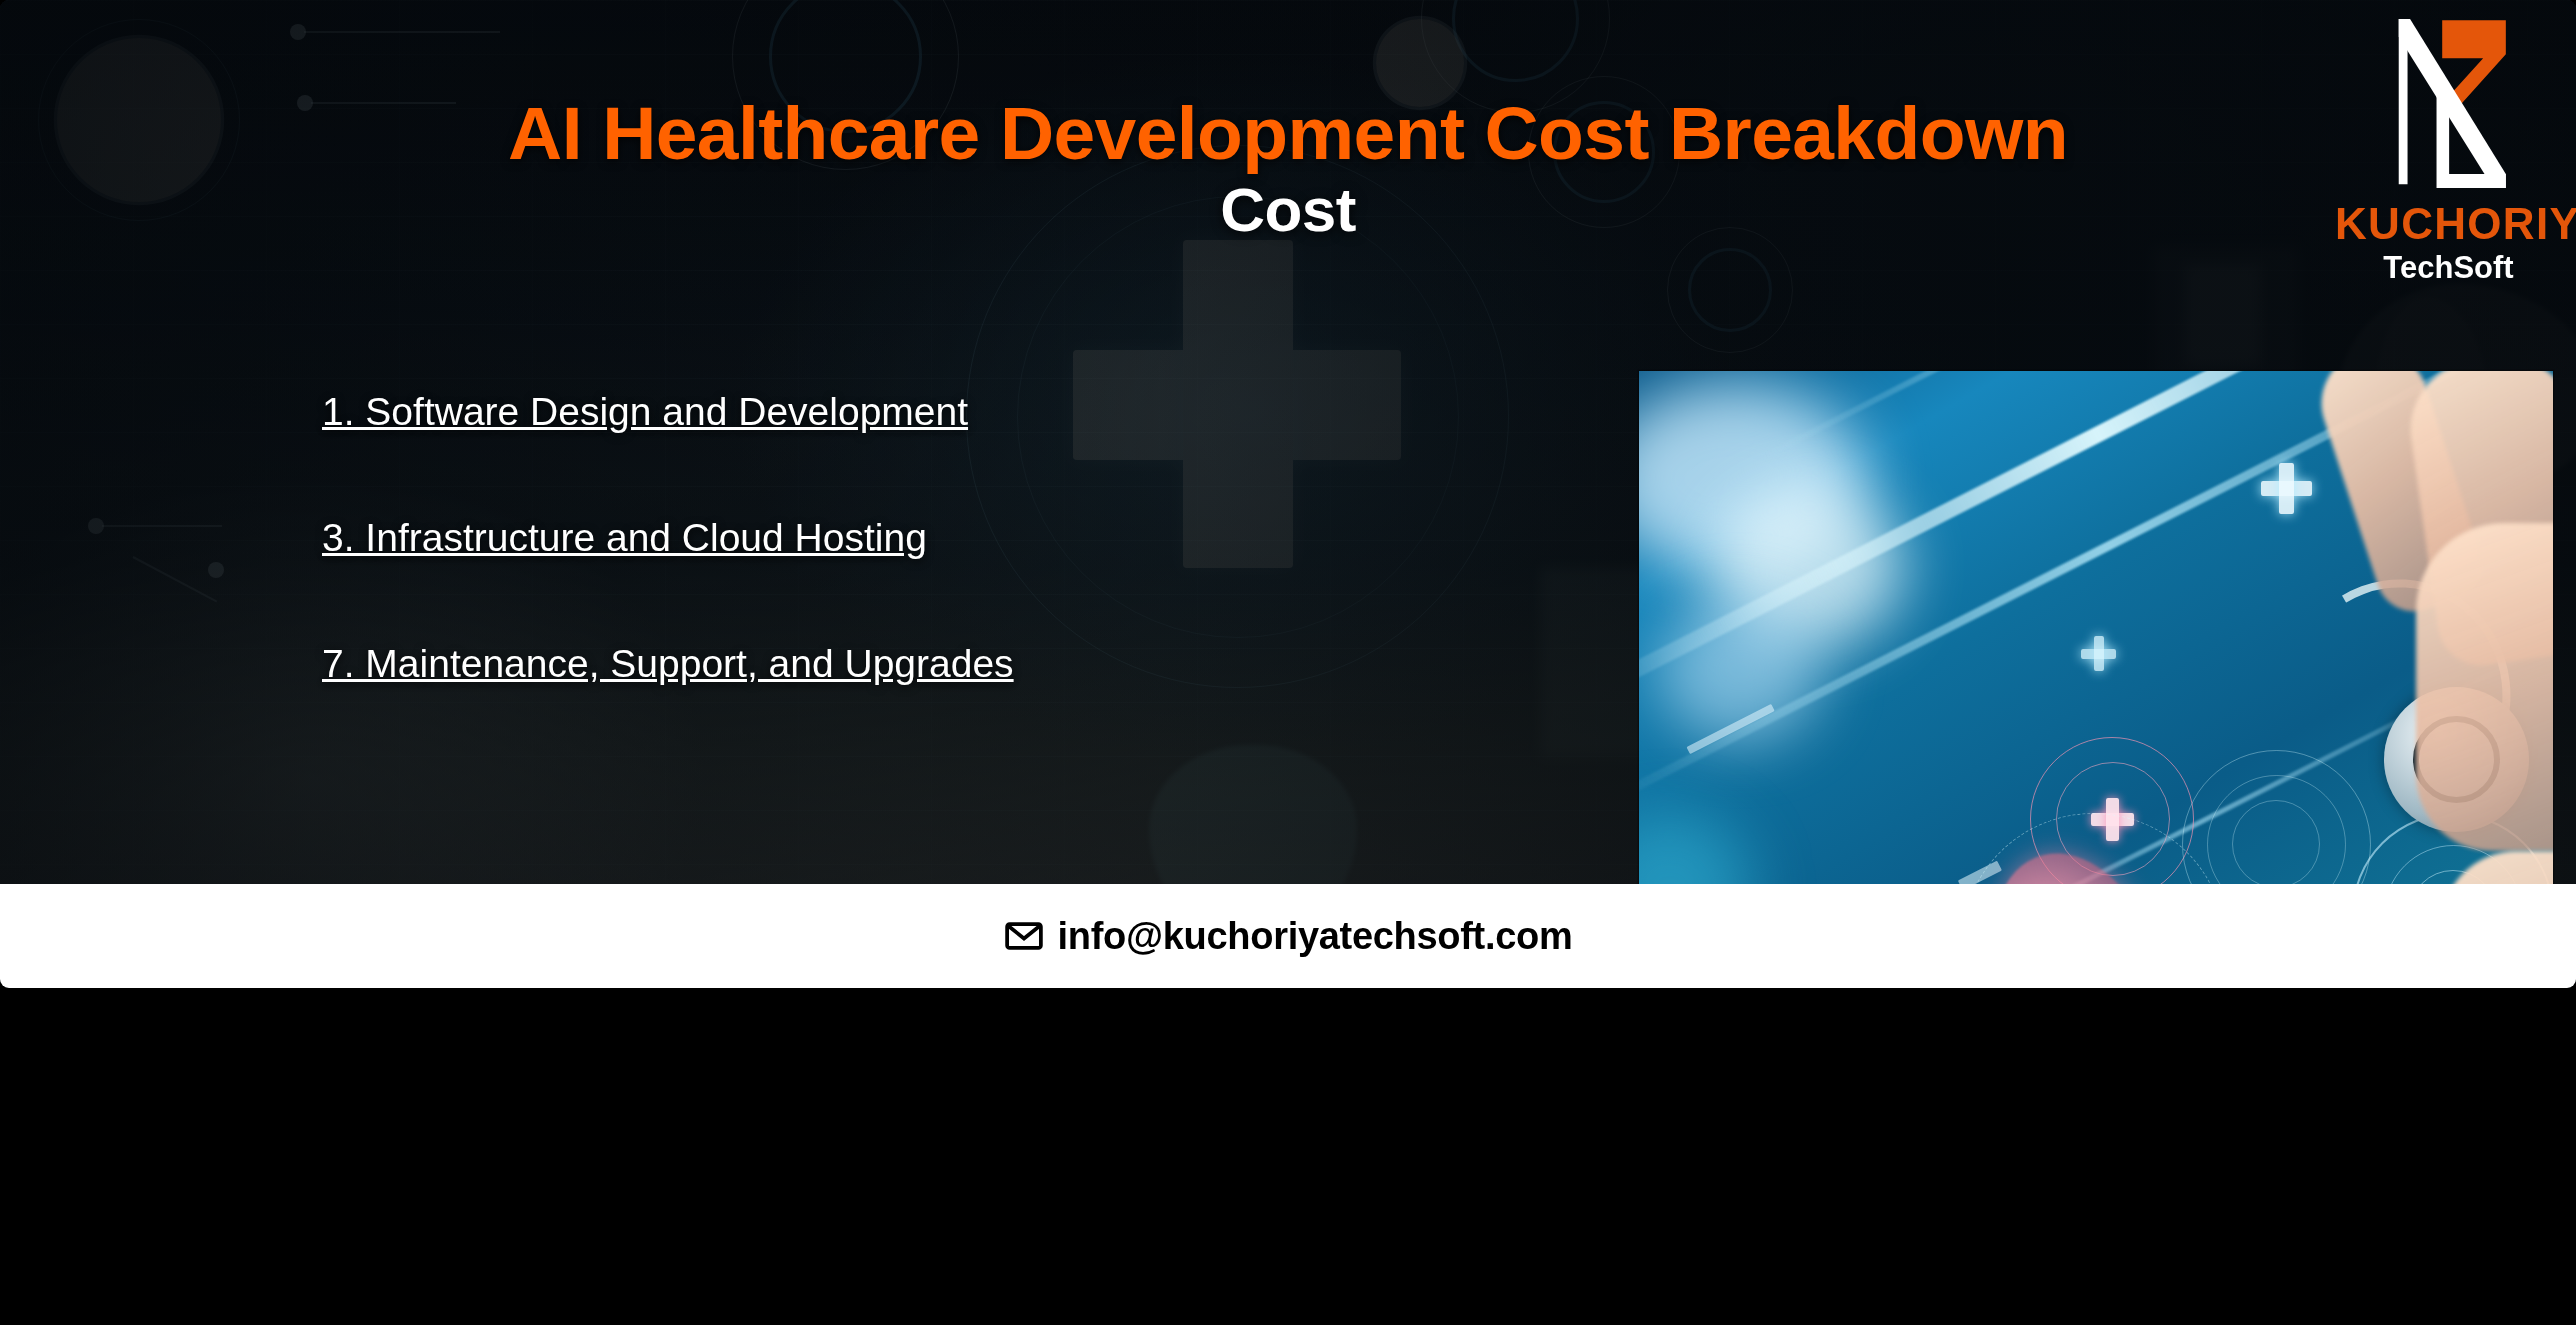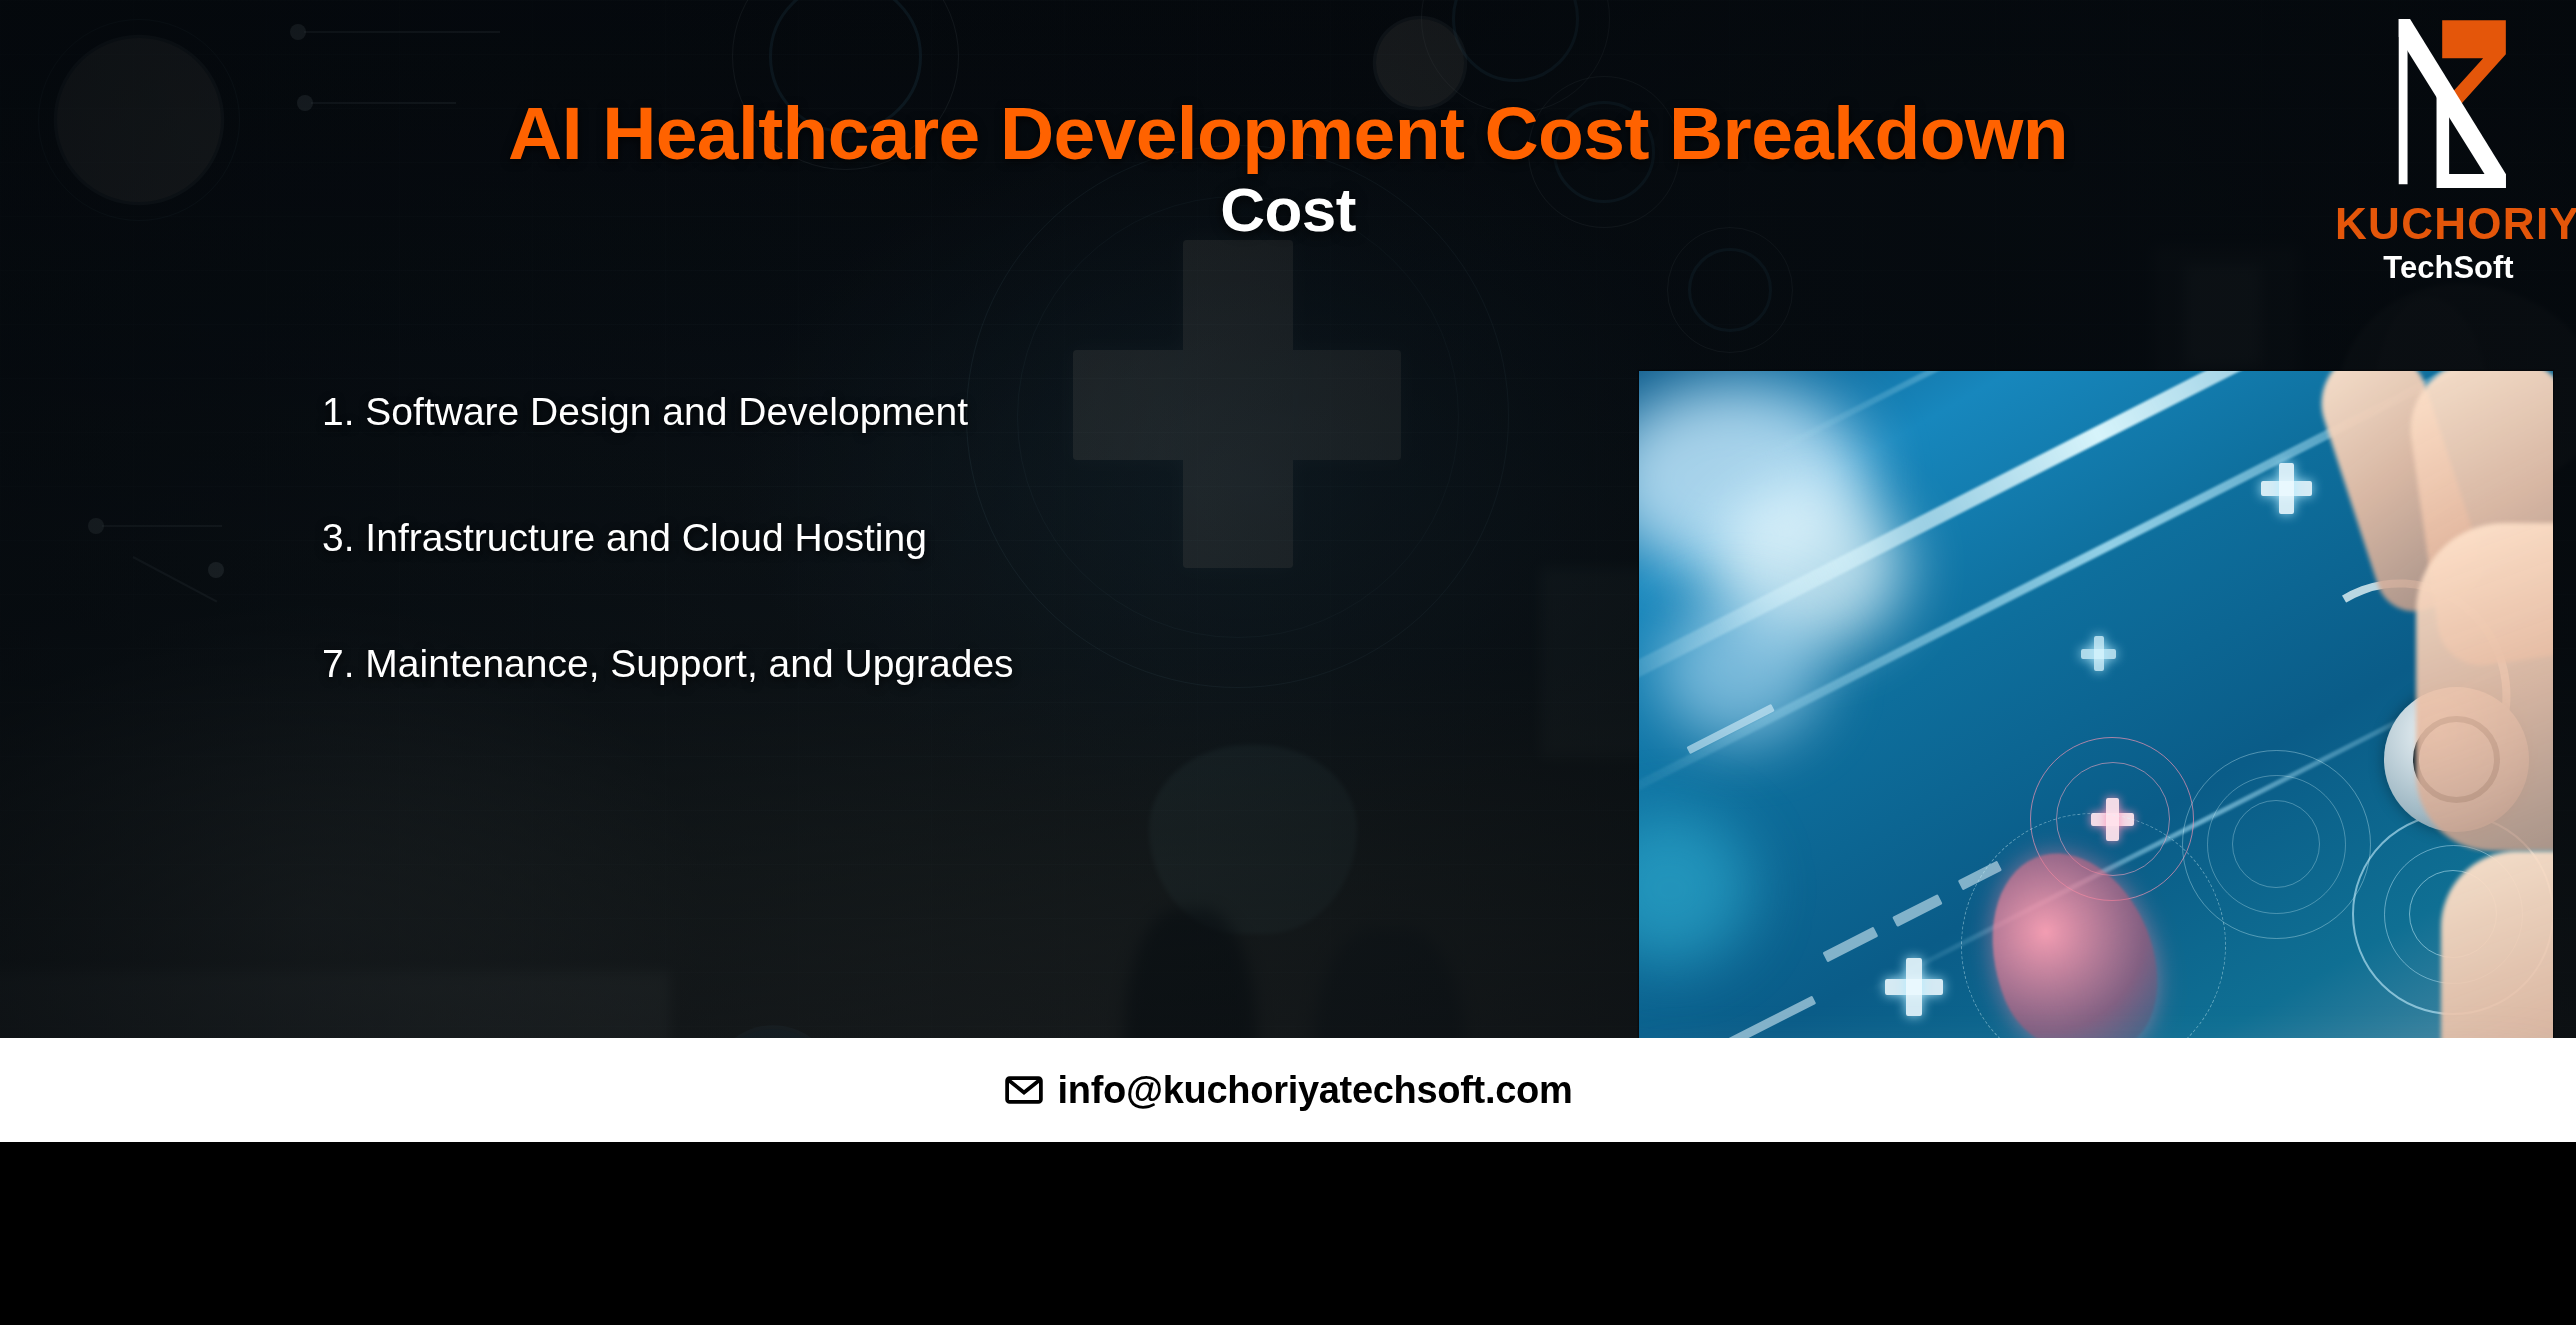--- a/index.html
+++ b/index.html
@@ -3,23 +3,24 @@
 <meta charset="utf-8">
 <title>AI Healthcare Development Cost Breakdown</title>
 <style>
   html,body{margin:0;padding:0;background:#000;}
   *{box-sizing:border-box;}
   body{font-family:"Liberation Sans", sans-serif;}
 
   .banner{
     position:relative;
     width:2576px;
-    height:1142px;
+    height:988px;
     overflow:hidden;
     background:#0a1016;
+    border-radius:9px;
   }
 
   
   .bg{
     position:absolute; inset:0 0 104px 0;
     background:#080d13;
     overflow:hidden;
   }
   .bg-base{
     position:absolute; inset:0;
@@ -116,20 +117,21 @@
     margin:0; padding:0; list-style:none;
   }
   .cost-item{
     font-size:39px;
     line-height:1.1;
     color:#ffffff;
     font-weight:400;
     margin:0 0 83px 0;
     white-space:nowrap;
     text-shadow:0 1.9px 8.8px rgba(0,0,0,.85);
+    text-decoration:underline;
   }
   .cost-item:last-child{margin-bottom:0;}
 
   
   .photo{
     position:absolute; left:1639px; top:371px; width:914px; height:818px;
     overflow:hidden;
     background:linear-gradient(150deg,#0f5e8e 0%,#1787bd 16%,#0e6f9d 34%,#0a5c88 55%,#0f6f93 74%,#7e9fb0 100%);
     box-shadow:0 0 0 1.3px rgba(0,0,0,.35);
   }

